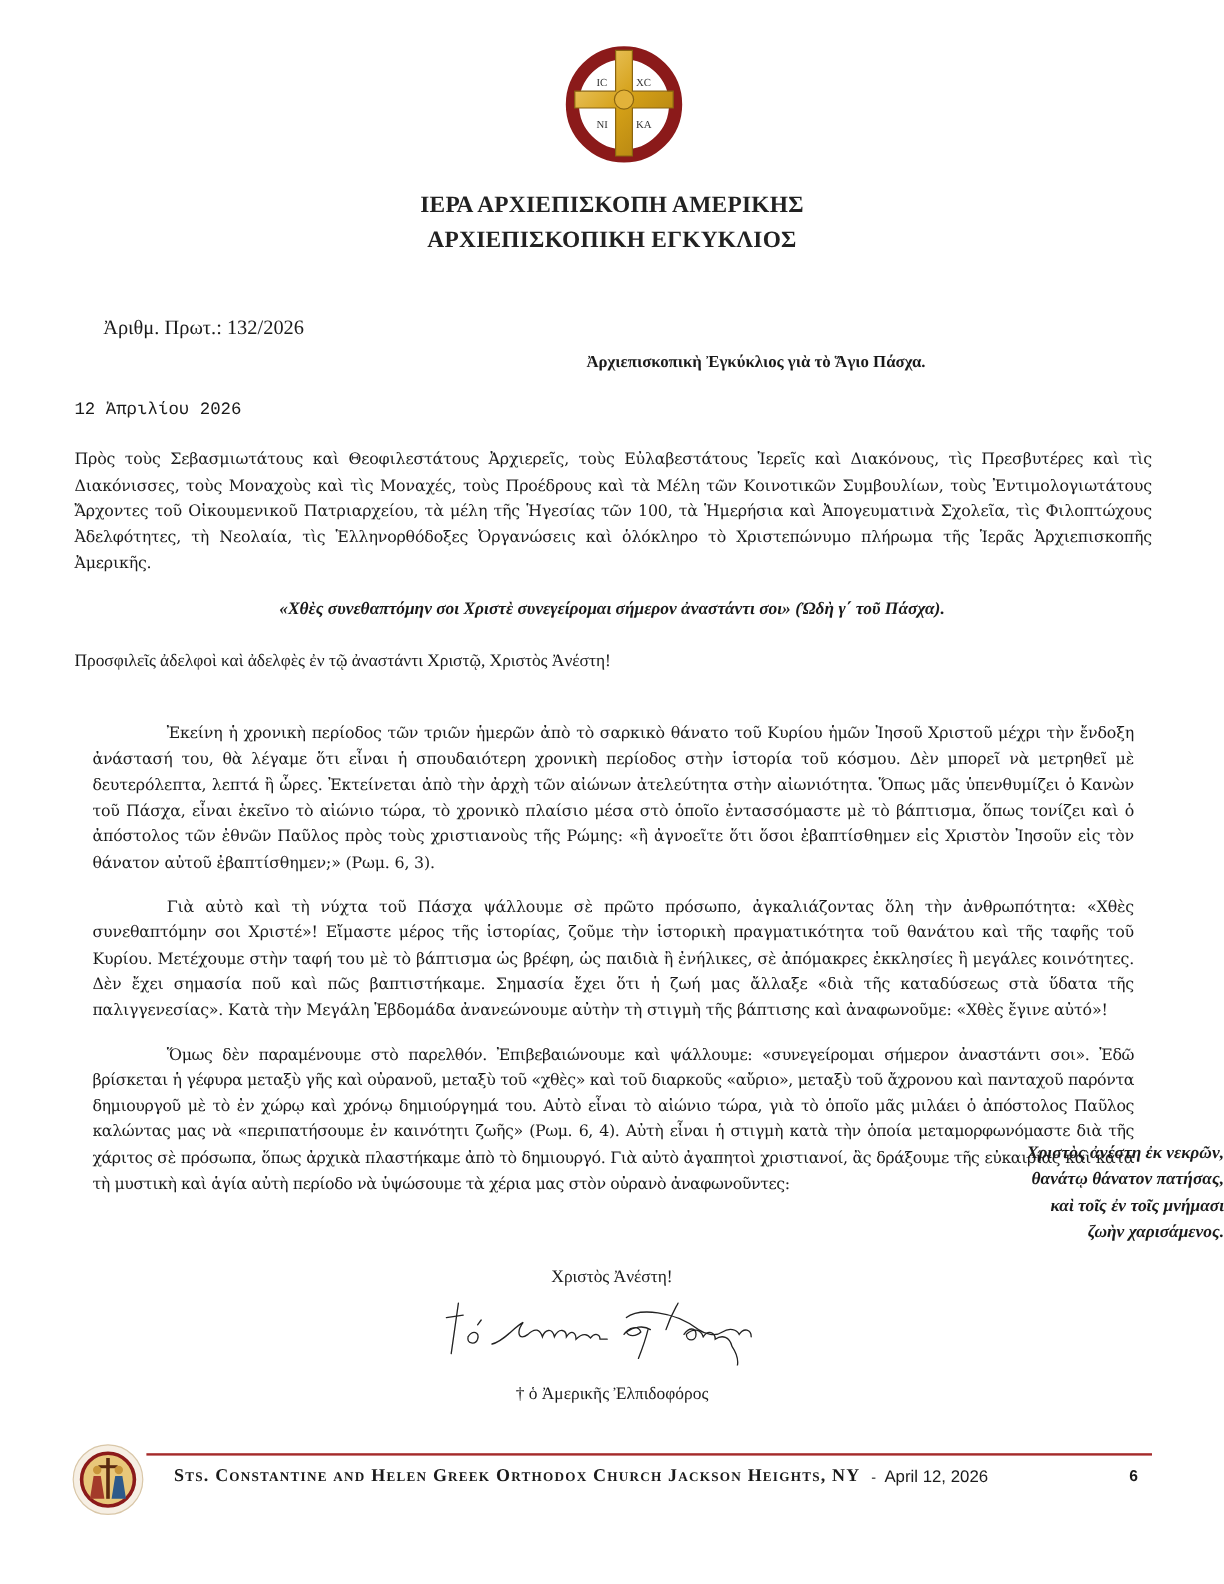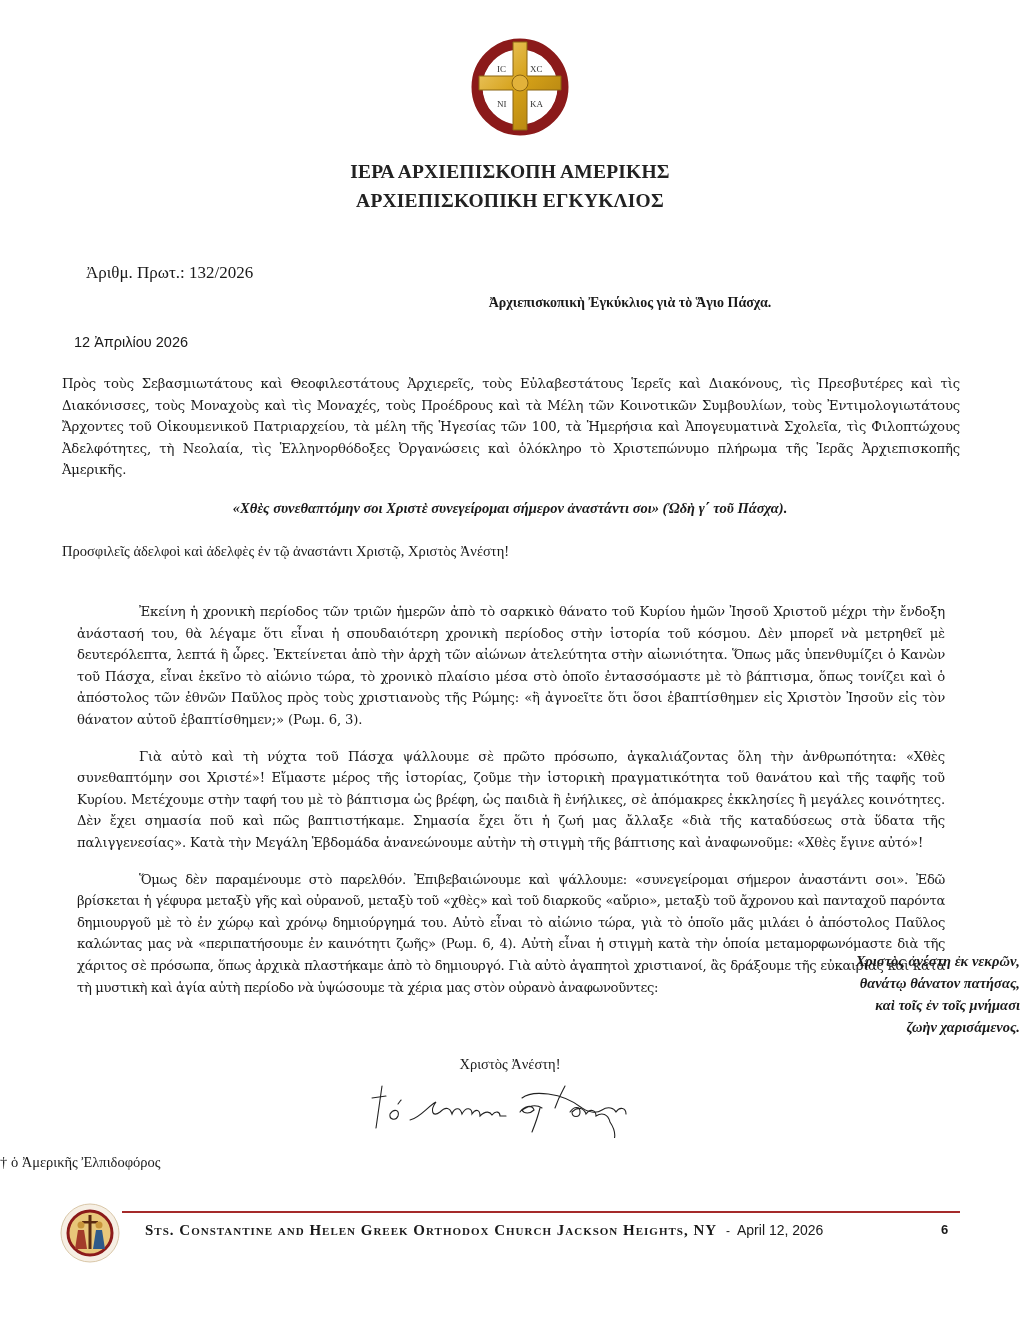--- a/index.html
+++ b/index.html
@@ -10,39 +10,39 @@
   
   .seal { position: absolute; left: 463px; top: 22px; width: 114px; height: 130px; }
 
   .title-block { position: absolute; left: 0; right: 0; top: 157px; text-align: center;
                  font-family: "Liberation Serif", serif; font-weight: bold; font-size: 19.5px;
                  line-height: 29px; color: #222; letter-spacing: 0.2px; }
 
   .protocol { position: absolute; left: 62px; top: 263px; font-family: Liberation Serif, serif; font-size: 17px; margin-left: 24px; }
   .subject { position: absolute; left: 0; right: 0; top: 295px; padding-left: 240px; text-align: center;
              font-family: "Liberation Serif", serif; font-weight: bold; font-size: 14px; }
-  .date { position: absolute; left: 62px; top: 334px; font-family: Liberation Sans, sans-serif; font-size: 14.5px; margin-left: 12px; }
+  .date { position: absolute; left: 62px; top: 334px; font-family: Liberation Mono, monospace; font-size: 14.5px; }
 
   .body-text { position: absolute; left: 62px; width: 898px; font-family: "DejaVu Serif", serif;
                font-size: 13.2px; line-height: 21.6px; text-align: justify; letter-spacing: -0.15px; }
   .address { top: 373px; }
   .quote { position: absolute; left: 0; right: 0; top: 500px; text-align: center;
            font-family: "Liberation Serif", serif; font-style: italic; font-weight: bold; font-size: 14.5px; }
   .greeting { position: absolute; left: 62px; top: 543px; font-family: "Liberation Serif", serif; font-size: 14.5px; }
   .paragraphs { top: 586px; }
   .paragraphs p { margin: 15px; text-indent: 62px; }
   .paragraphs .tight { letter-spacing: -0.35px; }
 
   .hymn { position: absolute; left: 0; right: 0; top: 950px; text-align: right;
           font-family: "Liberation Serif", serif; font-style: italic; font-weight: bold;
           font-size: 14.5px; line-height: 22px; }
   .christos { position: absolute; left: 0; right: 0; top: 1056px; text-align: center;
               font-family: "Liberation Serif", serif; font-size: 14.5px; }
   .signature { position: absolute; left: 370px; top: 1078px; width: 280px; height: 60px; }
-  .signer { position: absolute; left: 0; right: 0; top: 1154px; text-align: left;
+  .signer { position: absolute; left: 0; right: 0; top: 1154px; text-align: center;
             font-family: "Liberation Serif", serif; font-size: 14.5px; }
 
   
   .footer-logo { position: absolute; left: 60px; top: 1203px; width: 60px; height: 60px; }
   .footer-rule { position: absolute; left: 122px; top: 1211px; width: 838px; height: 2px; background: #a52a2a; }
   .footer-church { position: absolute; left: 145px; top: 1222px; font-family: "Liberation Serif", serif;
                    font-weight: bold; font-size: 15px; font-variant: small-caps; letter-spacing: 1px; color: #1a1a1a; }
   .footer-sep { position: absolute; left: 726px; top: 1224px; font-family: "Liberation Sans", sans-serif; font-size: 12px; }
   .footer-date { position: absolute; left: 737px; top: 1222px; font-family: "Liberation Sans", sans-serif;
                  font-weight: normal; font-size: 14px; }

